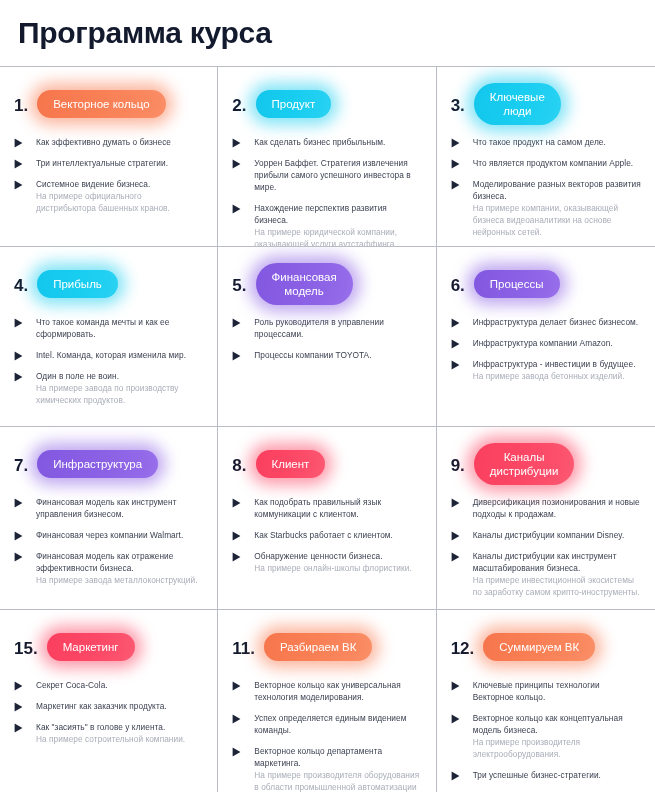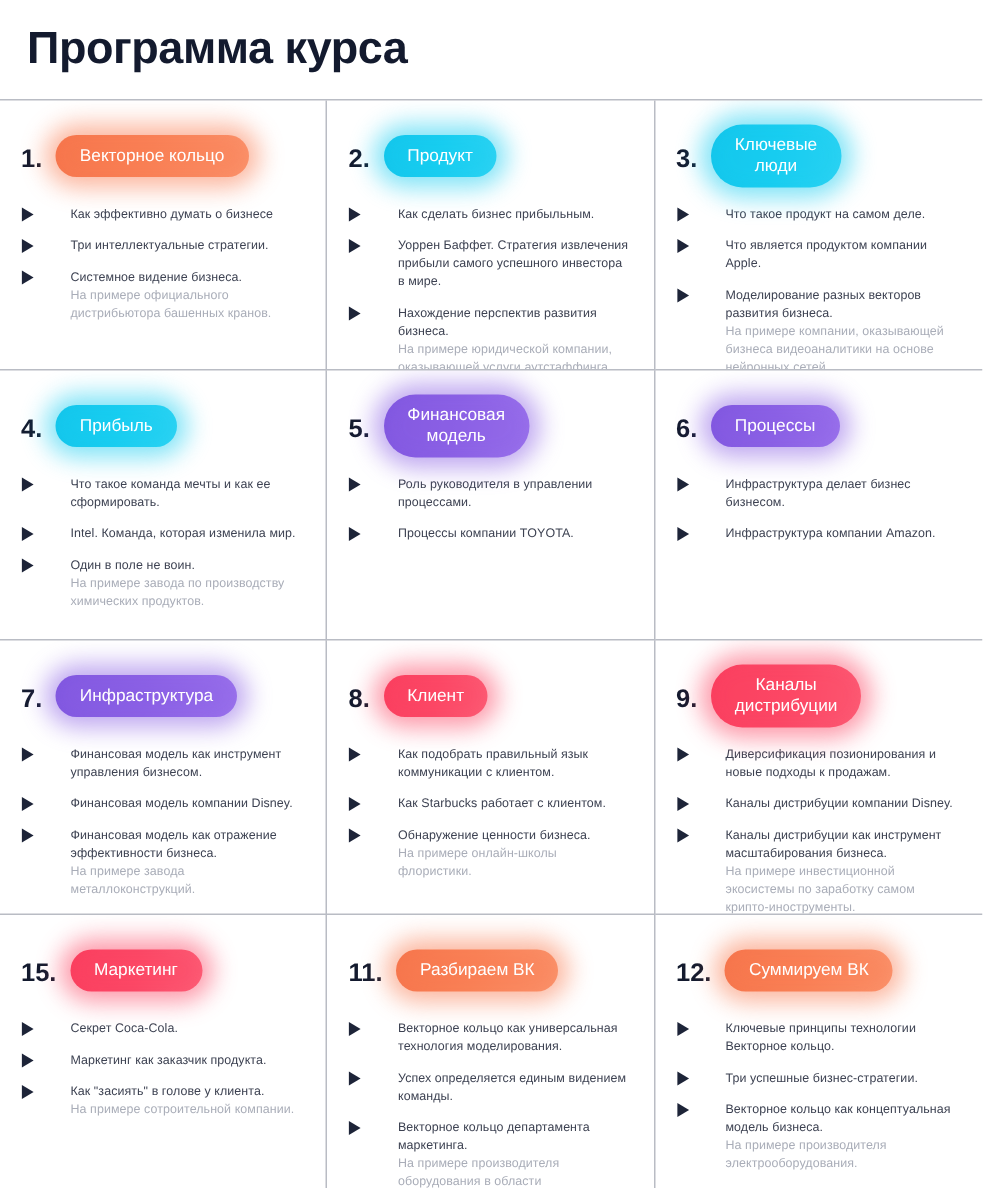--- a/index.html
+++ b/index.html
@@ -110,21 +110,21 @@
 
   .pill.pink { background: linear-gradient(100deg, #fa3a5c 0%, #fc4a68 50%, #fd6b81 100%); }
   .pill.pink::before { background: #fb4563; }
 
   
   .bullets { list-style: none; }
 
   .bullet {
     display: flex;
     align-items: flex-start;
-    gap: 24px;
+    gap: 13px;
     margin-bottom: 9px;
   }
 
   .bullet-icon {
     flex: 0 0 auto;
     width: 9px;
     height: 10px;
     margin-top: 2px;
   }
   .bullet-icon svg { display: block; }
@@ -358,20 +358,31 @@
           <li class="bullet">
             <span class="bullet-icon">
               <svg width="9" height="10" viewBox="0 0 9 10">
                 <path d="M0.6 0.4 L8.4 5 L0.6 9.6 Z" fill="#1d2438"></path>
               </svg>
             </span>
             <span class="bullet-text">
               <div class="b-main">Инфраструктура компании Amazon.</div>
             </span>
           </li>
+          <li class="bullet">
+            <span class="bullet-icon">
+              <svg width="9" height="10" viewBox="0 0 9 10">
+                <path d="M0.6 0.4 L8.4 5 L0.6 9.6 Z" fill="#1d2438"></path>
+              </svg>
+            </span>
+            <span class="bullet-text">
+              <div class="b-main">Инфраструктура - инвестиции в будущее.</div>
+              <div class="b-sub">На примере завода бетонных изделий.</div>
+            </span>
+          </li>
         </ul>
       </div>
       <div class="cell">
         <div class="card-head">
           <span class="card-num">7.</span>
           <span class="pill purple">Инфраструктура</span>
         </div>
         <ul class="bullets">
           <li class="bullet">
             <span class="bullet-icon">
@@ -383,21 +394,21 @@
               <div class="b-main">Финансовая модель как инструмент управления бизнесом.</div>
             </span>
           </li>
           <li class="bullet">
             <span class="bullet-icon">
               <svg width="9" height="10" viewBox="0 0 9 10">
                 <path d="M0.6 0.4 L8.4 5 L0.6 9.6 Z" fill="#1d2438"></path>
               </svg>
             </span>
             <span class="bullet-text">
-              <div class="b-main">Финансовая модель компании Disney.</div>
+              <div class="b-main">Финансовая через компании Walmart.</div>
             </span>
           </li>
           <li class="bullet">
             <span class="bullet-icon">
               <svg width="9" height="10" viewBox="0 0 9 10">
                 <path d="M0.6 0.4 L8.4 5 L0.6 9.6 Z" fill="#1d2438"></path>
               </svg>
             </span>
             <span class="bullet-text">
               <div class="b-main">Финансовая модель как отражение эффективности бизнеса.</div>
@@ -579,31 +590,31 @@
               <div class="b-main">Ключевые принципы технологии Векторное кольцо.</div>
             </span>
           </li>
           <li class="bullet">
             <span class="bullet-icon">
               <svg width="9" height="10" viewBox="0 0 9 10">
                 <path d="M0.6 0.4 L8.4 5 L0.6 9.6 Z" fill="#1d2438"></path>
               </svg>
             </span>
             <span class="bullet-text">
-              <div class="b-main">Три успешные бизнес-стратегии.</div>
-            </span>
-          </li>
-          <li class="bullet">
-            <span class="bullet-icon">
-              <svg width="9" height="10" viewBox="0 0 9 10">
-                <path d="M0.6 0.4 L8.4 5 L0.6 9.6 Z" fill="#1d2438"></path>
-              </svg>
-            </span>
-            <span class="bullet-text">
               <div class="b-main">Векторное кольцо как концептуальная модель бизнеса.</div>
               <div class="b-sub">На примере производителя электрооборудования.</div>
             </span>
           </li>
+          <li class="bullet">
+            <span class="bullet-icon">
+              <svg width="9" height="10" viewBox="0 0 9 10">
+                <path d="M0.6 0.4 L8.4 5 L0.6 9.6 Z" fill="#1d2438"></path>
+              </svg>
+            </span>
+            <span class="bullet-text">
+              <div class="b-main">Три успешные бизнес-стратегии.</div>
+            </span>
+          </li>
         </ul>
       </div>
     </div>
 
 </div>
 
 </body></html>

